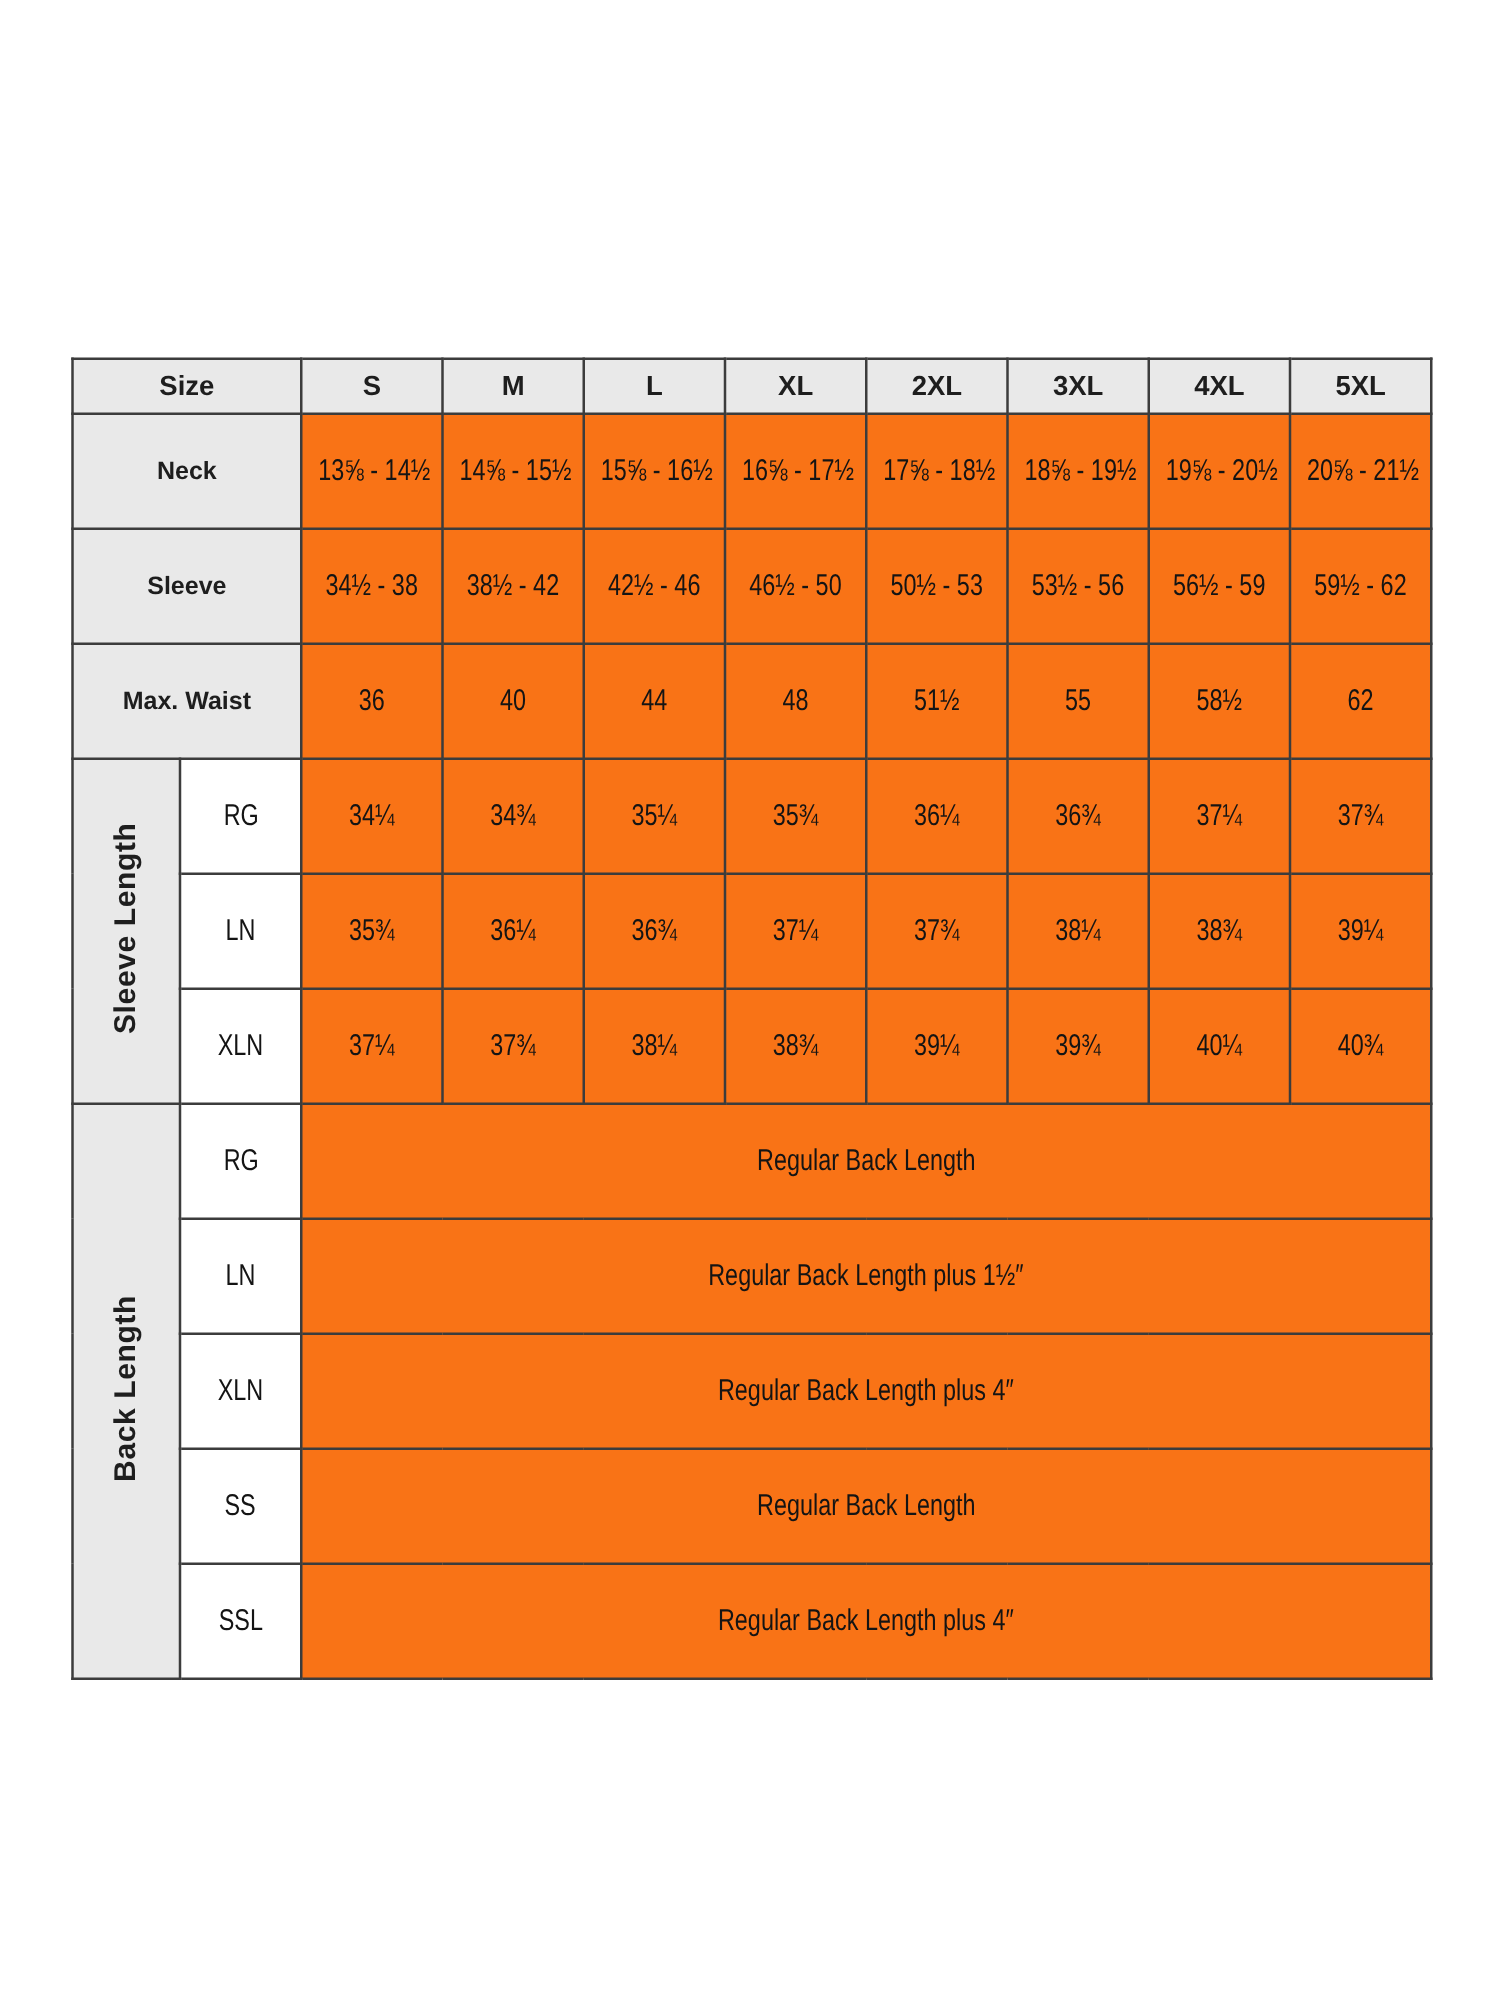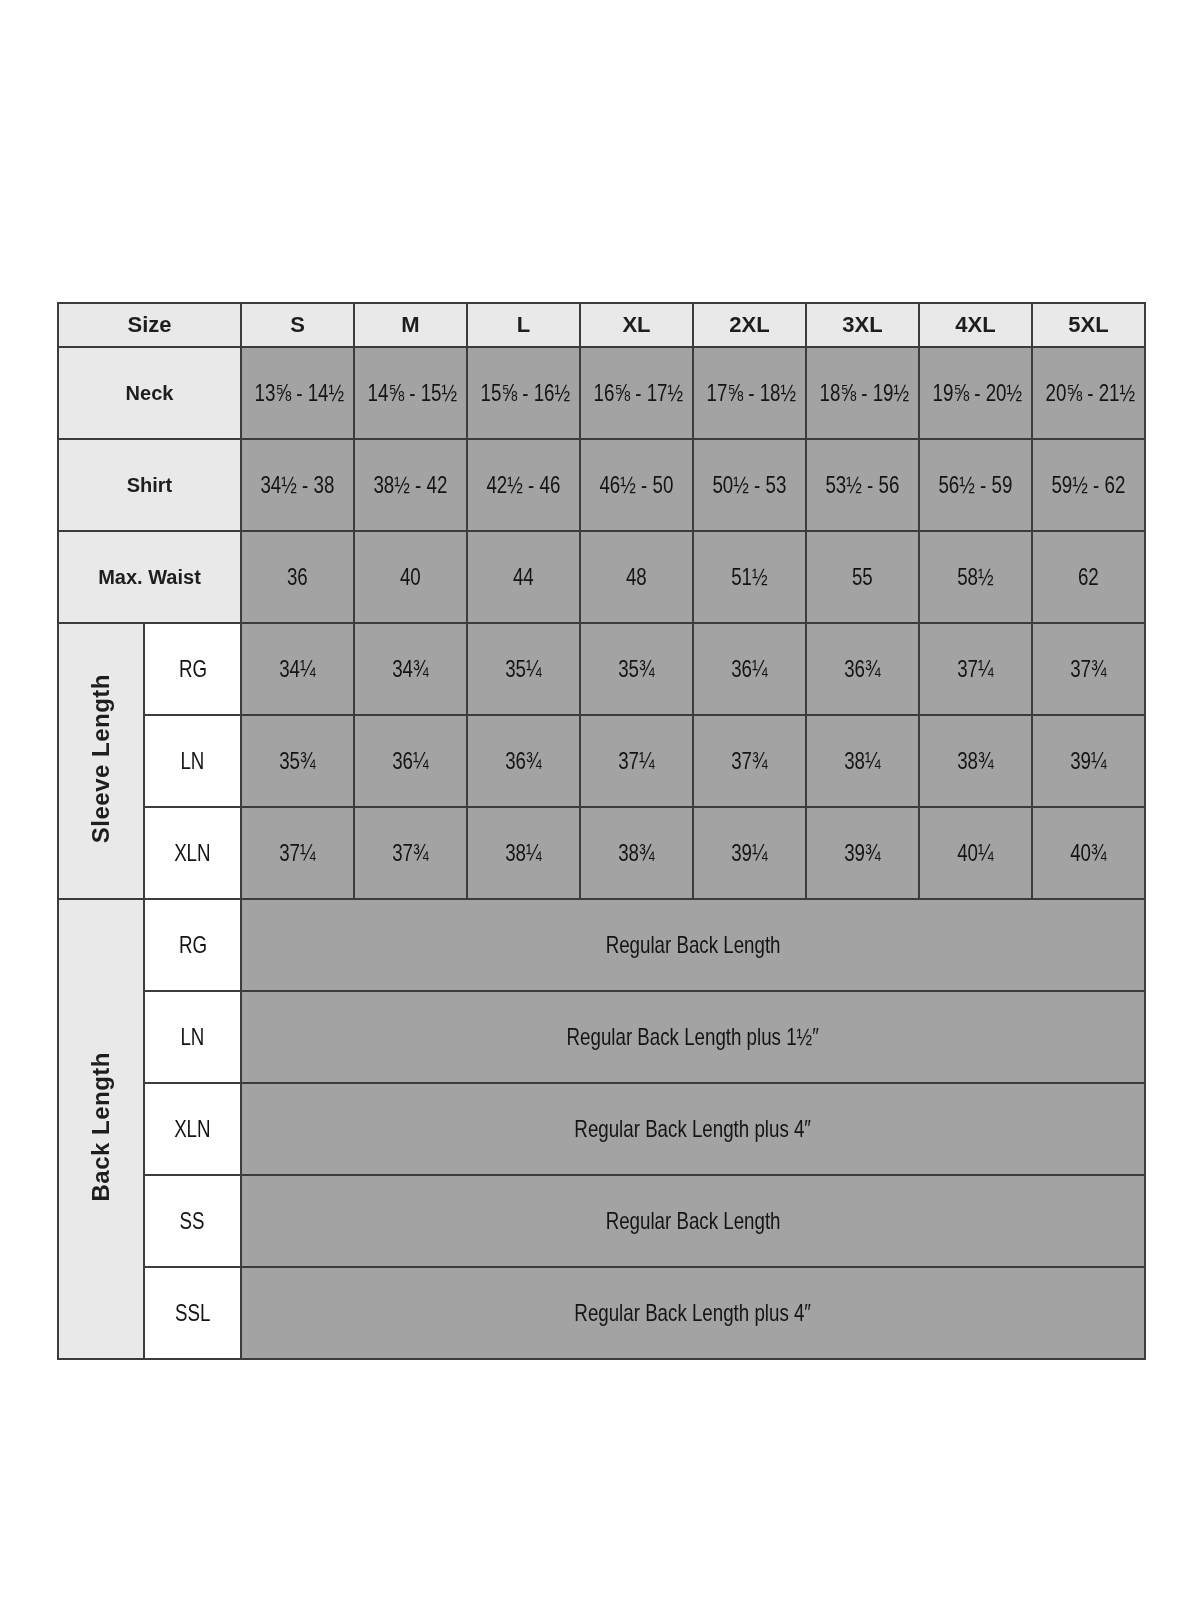--- a/index.html
+++ b/index.html
@@ -18,38 +18,37 @@
     font-weight:700;
     letter-spacing:-0.2px;
     color:#1e1e1e;
   }
   table.fit{
     position:absolute;
     left:57px;top:286px;
     width:926px;
     border-collapse:collapse;
     table-layout:fixed;
-    margin-top:16px;
   }
   table.fit th, table.fit td{
     border:2px solid #3c3c3c;
     text-align:center;
     vertical-align:middle;
     padding:0;
   }
   .r-head{height:44px;}
   .r-data{height:92px;}
   .hdr{
     background:#e9e9e9;
     font-weight:700;
     font-size:22px;
     color:#1e1e1e;
   }
   .rowlabel{font-size:20px;}
-  td.cell{background:#a3a3a3;}
+  td.cell{background:#f97316;}
   th.sub{background:#ffffff;font-weight:400;border-radius:11px;}
   
   .cv{
     display:inline-block;
     transform:scaleX(0.78);
     font-size:24px;
     font-weight:400;
     white-space:nowrap;
     color:#141414;
   }
@@ -103,21 +102,21 @@
       <td class="cell"><span class="cv">14⅝ - 15½</span></td>
       <td class="cell"><span class="cv">15⅝ - 16½</span></td>
       <td class="cell"><span class="cv">16⅝ - 17½</span></td>
       <td class="cell"><span class="cv">17⅝ - 18½</span></td>
       <td class="cell"><span class="cv">18⅝ - 19½</span></td>
       <td class="cell"><span class="cv">19⅝ - 20½</span></td>
       <td class="cell"><span class="cv">20⅝ - 21½</span></td>
     </tr>
 
     <tr class="r-data">
-      <th colspan="2" class="hdr rowlabel">Shirt</th>
+      <th colspan="2" class="hdr rowlabel">Sleeve</th>
       <td class="cell"><span class="cv">34½ - 38</span></td>
       <td class="cell"><span class="cv">38½ - 42</span></td>
       <td class="cell"><span class="cv">42½ - 46</span></td>
       <td class="cell"><span class="cv">46½ - 50</span></td>
       <td class="cell"><span class="cv">50½ - 53</span></td>
       <td class="cell"><span class="cv">53½ - 56</span></td>
       <td class="cell"><span class="cv">56½ - 59</span></td>
       <td class="cell"><span class="cv">59½ - 62</span></td>
     </tr>
 

